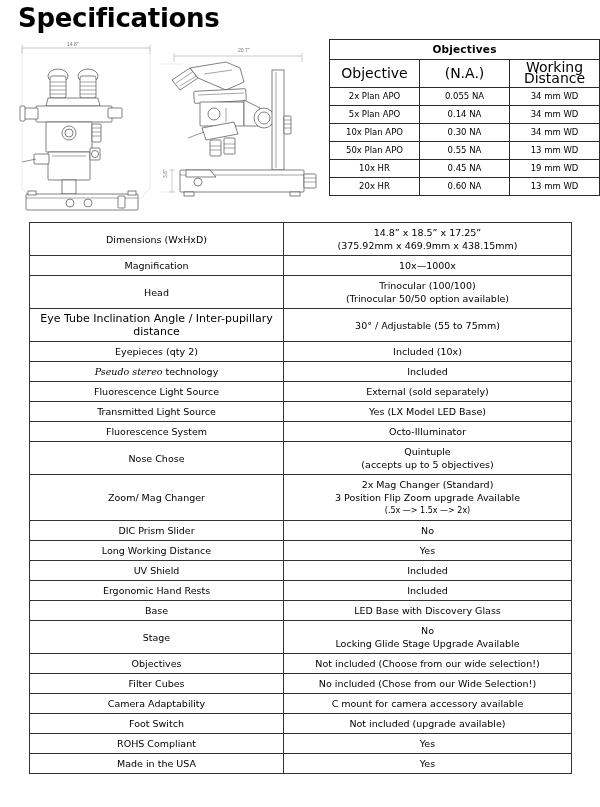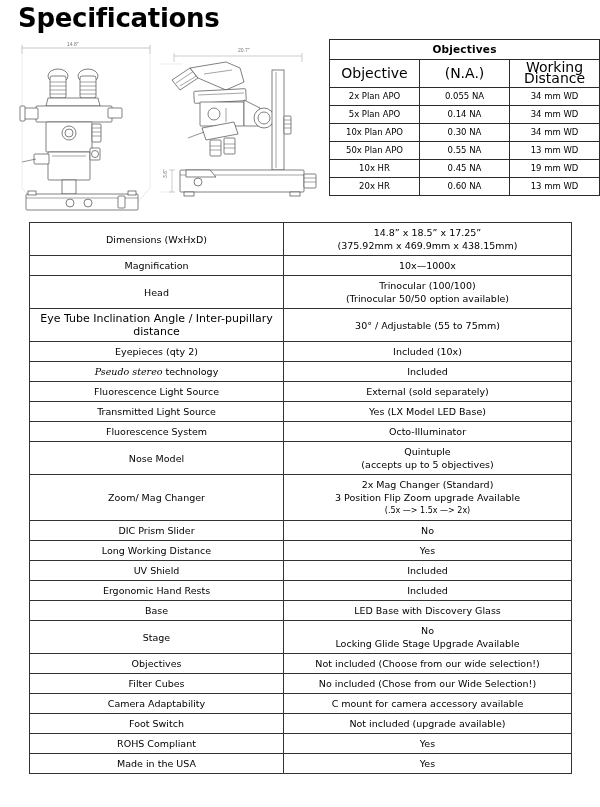--- a/index.html
+++ b/index.html
@@ -357,21 +357,21 @@
           <span class="sub">Yes (LX Model LED Base)</span>
         </td>
       </tr>
       <tr>
         <td class="label">Fluorescence System</td>
         <td class="value">
           <span class="sub">Octo-Illuminator</span>
         </td>
       </tr>
       <tr>
-        <td class="label">Nose Model</td>
+        <td class="label">Nose Chose</td>
         <td class="value">
           <span class="sub">Quintuple</span>
           <span class="sub">(accepts up to 5 objectives)</span>
         </td>
       </tr>
       <tr>
         <td class="label">Zoom/ Mag Changer</td>
         <td class="value">
           <span class="sub">2x Mag Changer (Standard)</span>
           <span class="sub">3 Position Flip Zoom upgrade Available</span>

